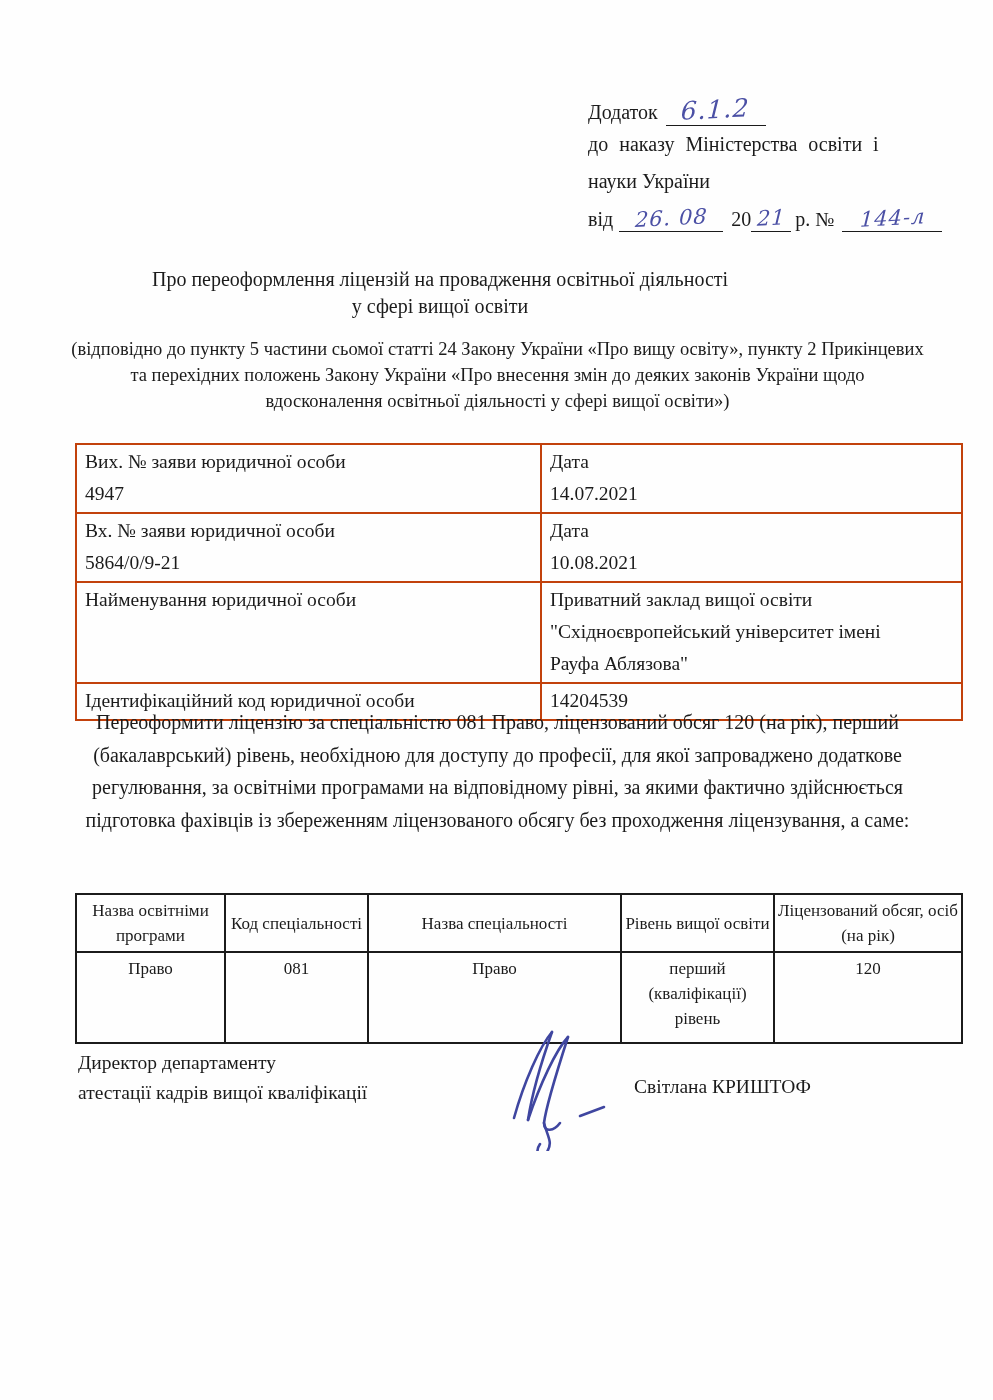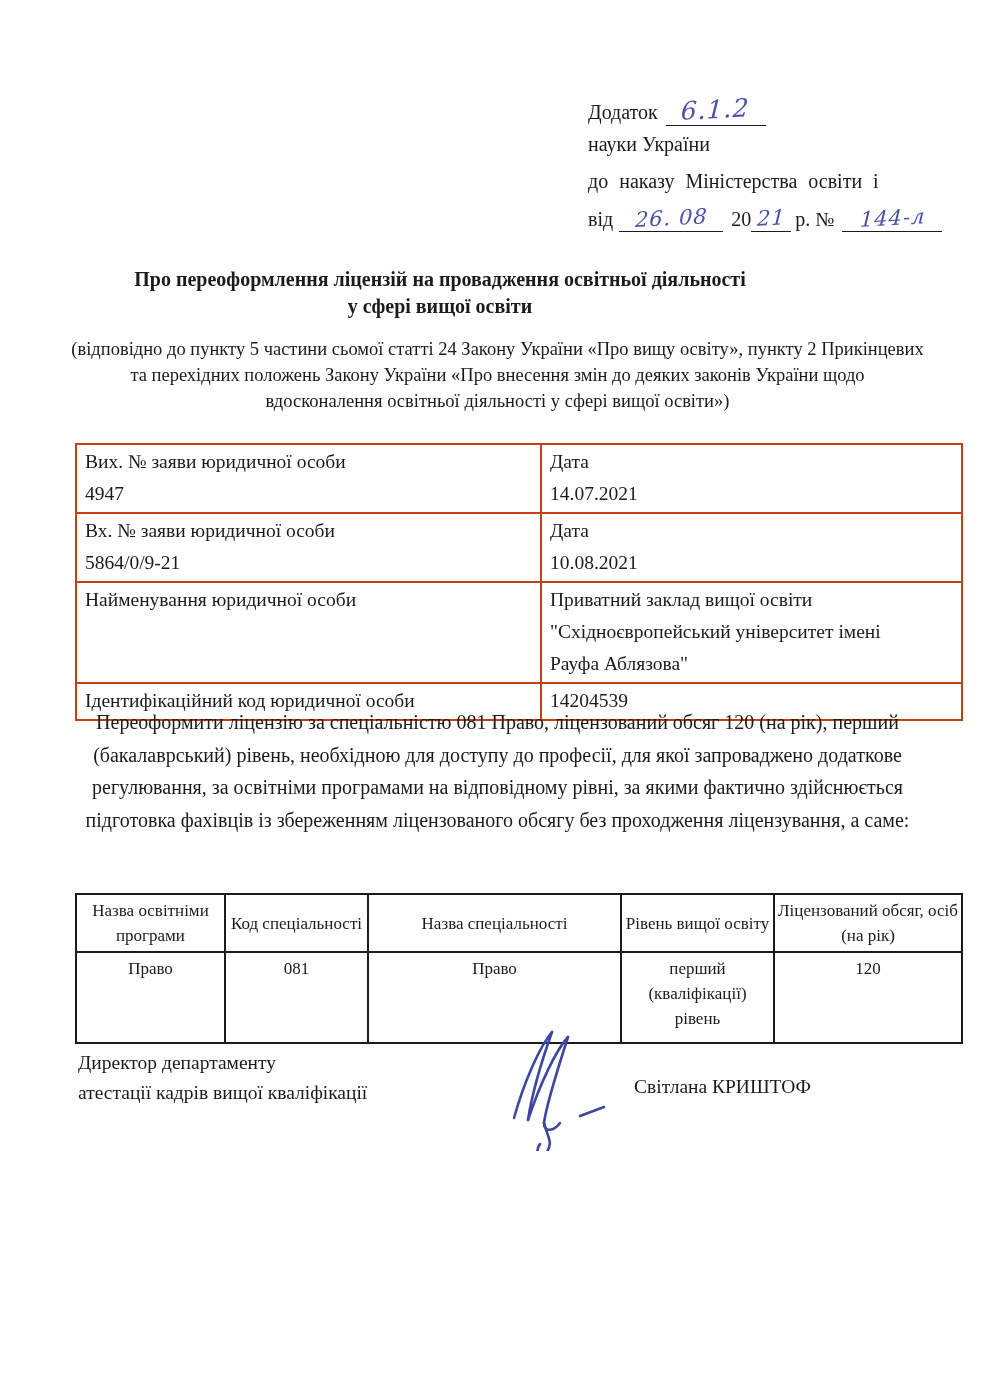--- a/index.html
+++ b/index.html
@@ -29,21 +29,21 @@
     transform:rotate(-3deg) skewX(-6deg);
     letter-spacing:1px;
     position:relative;top:-1px;
     white-space:nowrap;
   }
   .hw-apx{font-size:25px;}
   .hw-sm{font-size:21px;}
   
   .title{
     position:absolute;left:0;top:266px;width:880px;
-    text-align:center;font-weight:bold;font-size:20px;line-height:27px;
+    text-align:center;font-weight:normal;font-size:20px;line-height:27px;
   }
   .subtitle{
     position:absolute;left:70px;top:336px;width:855px;
     text-align:center;font-size:18.5px;line-height:26px;
   }
   
   table{border-collapse:collapse;table-layout:fixed;}
   .info-table{position:absolute;left:75px;top:443px;width:850px;}
   .info-table td{
     border:2px solid #c2410c;
@@ -84,22 +84,22 @@
 </style>
 </head>
 <body>
 
 <div class="page">
 
   <div class="appendix">
     <div class="apx-line">
       <span>Додаток</span><span class="uline u-apx"><span class="hw hw-apx">6.1.2</span></span>
     </div>
+    <div class="apx-line spread">до наказу Міністерства освіти і</div>
     <div class="apx-line">науки України</div>
-    <div class="apx-line spread">до наказу Міністерства освіти і</div>
     <div class="apx-line">
       <span>від</span><span class="uline u-date"><span class="hw hw-sm">26. 08</span></span><span>20</span><span class="uline u-year"><span class="hw hw-sm">21</span></span><span>р. №</span><span class="uline u-num"><span class="hw hw-sm">144-л</span></span>
     </div>
   </div>
 
   <div class="title">
     <div>Про переоформлення ліцензій на провадження освітньої діяльності</div>
     <div>у сфері вищої освіти</div>
   </div>
 
@@ -149,21 +149,21 @@
     </table>
 
   <div class="paragraph">Переоформити ліцензію за спеціальністю 081 Право, ліцензований обсяг 120 (на рік), перший (бакалаврський) рівень, необхідною для доступу до професії, для якої запроваджено додаткове регулювання, за освітніми програмами на відповідному рівні, за якими фактично здійснюється підготовка фахівців із збереженням ліцензованого обсягу без проходження ліцензування, а саме:</div>
 
   <table class="license-table">
     <tbody>
         <tr>
       <th class="lc1">Назва освітніми програми</th>
       <th class="lc2">Код спеціальності</th>
       <th class="lc3">Назва спеціальності</th>
-      <th class="lc4">Рівень вищої освіту</th>
+      <th class="lc4">Рівень вищої освіти</th>
       <th class="lc5">Ліцензований обсяг, осіб (на рік)</th>
     </tr>
     <tr>
       <td>Право</td>
       <td>081</td>
       <td>Право</td>
       <td>перший (кваліфікації) рівень</td>
       <td>120</td>
     </tr>
   </tbody>

